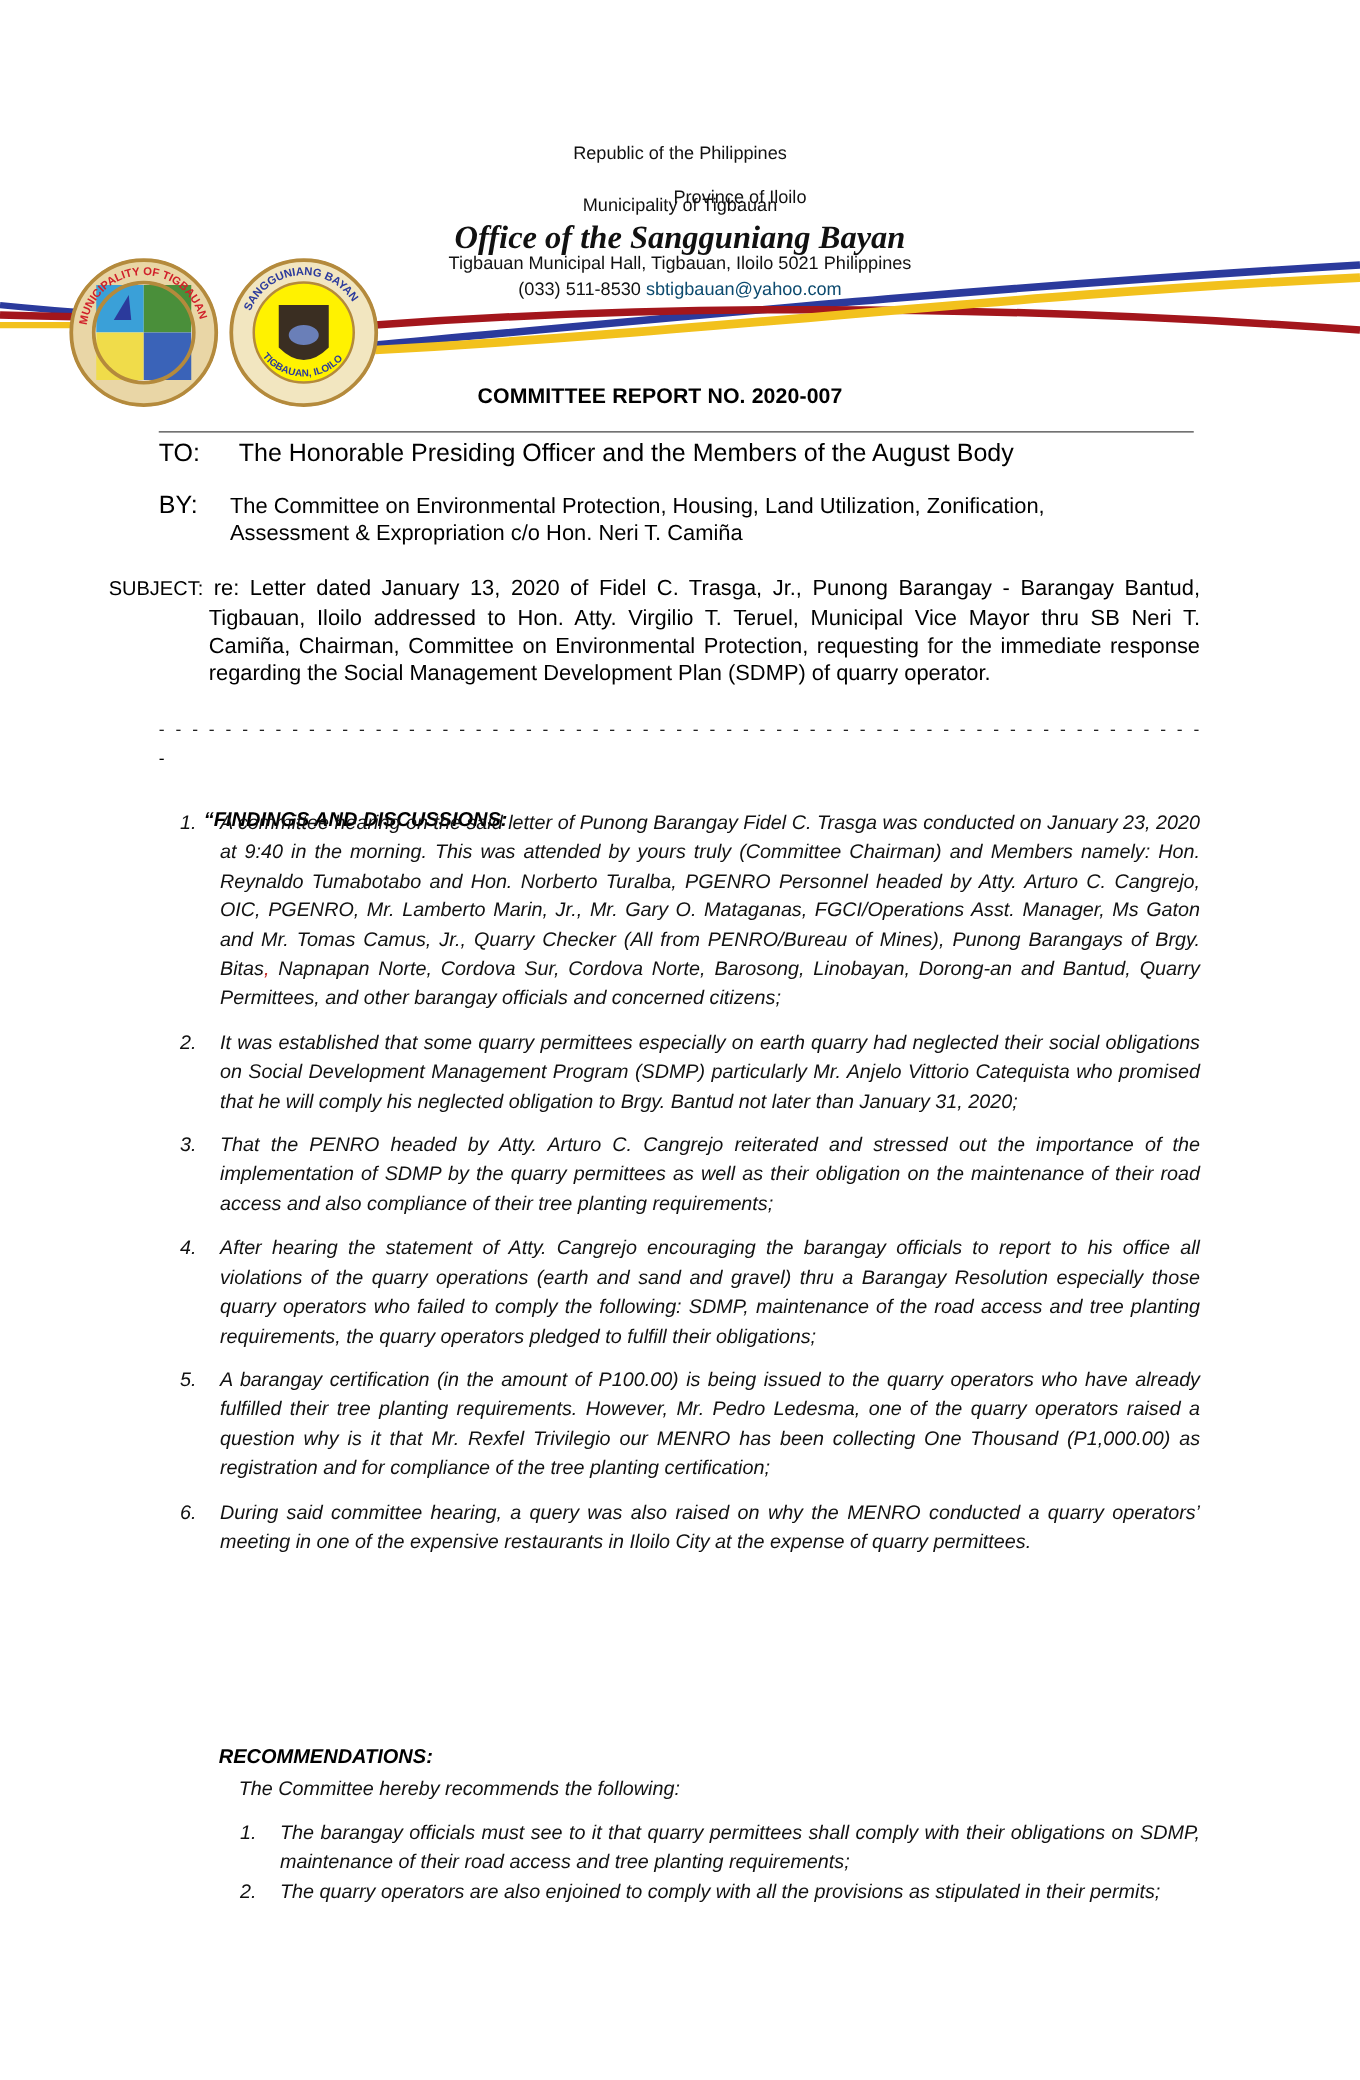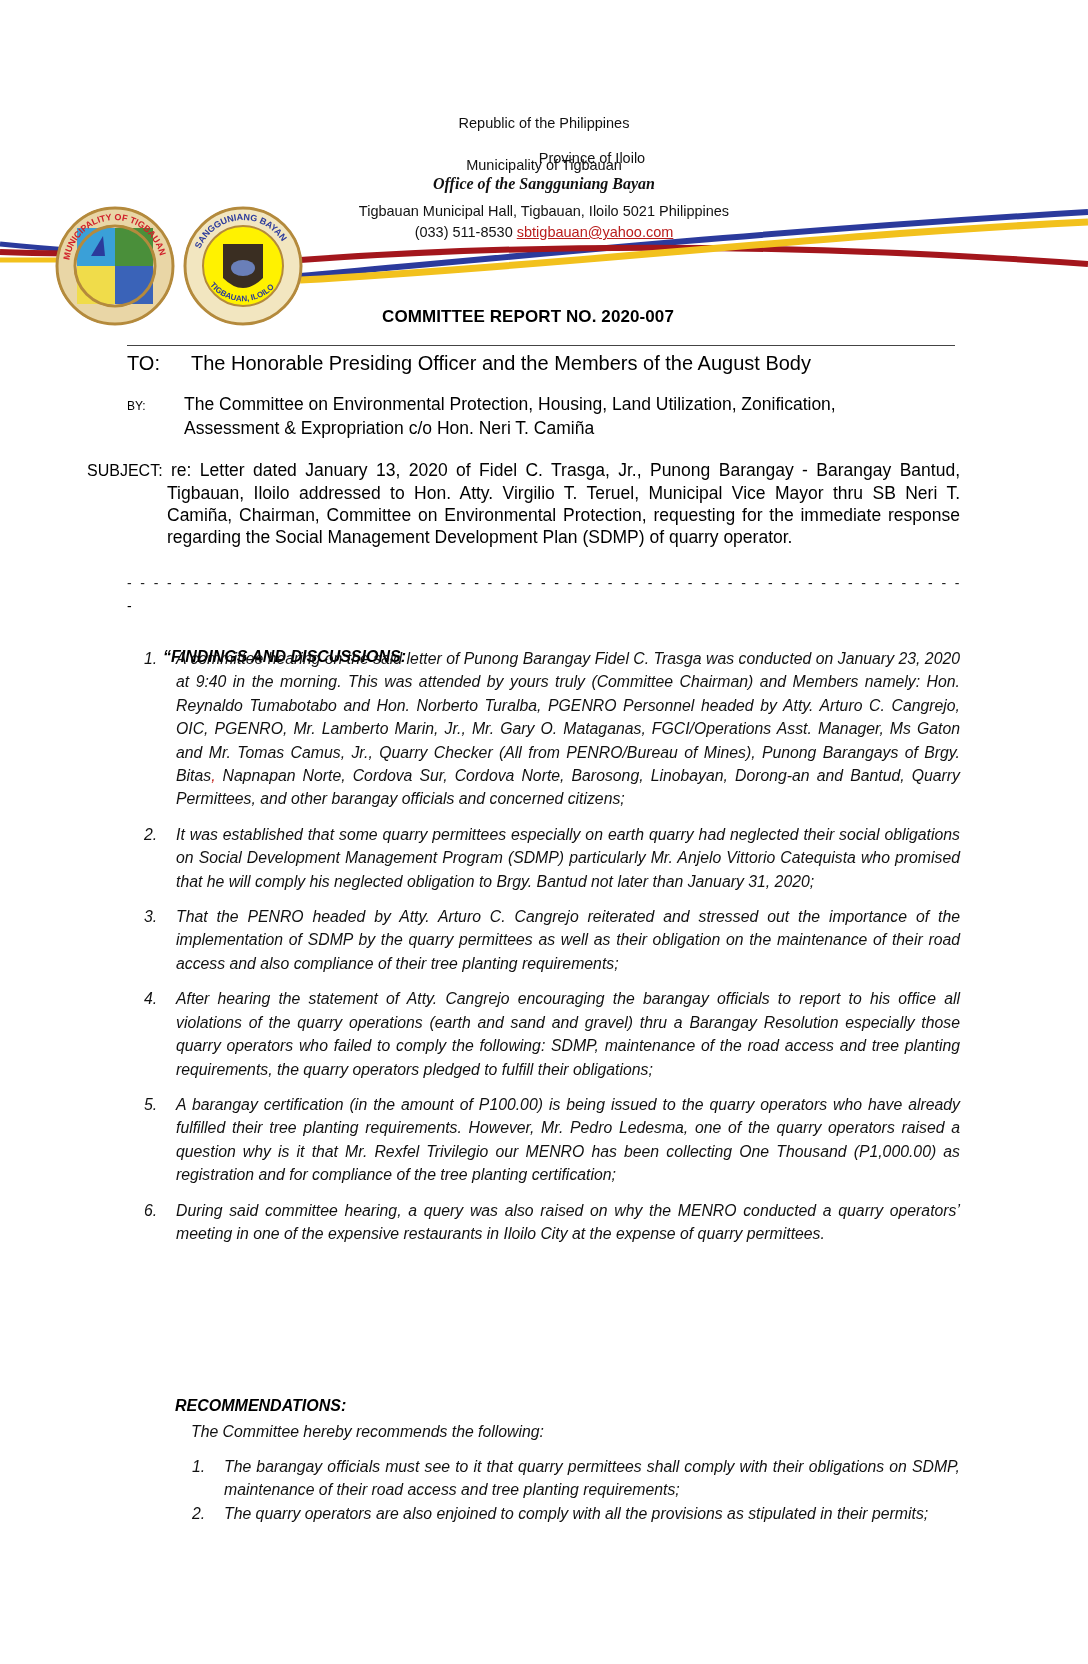--- a/index.html
+++ b/index.html
@@ -4,41 +4,41 @@
 <style>
   html, body { margin:0; padding:0; background:#ffffff; }
   body { width:1088px; height:1664px; position:relative; overflow:hidden; color:#000; }
   .page { position:absolute; left:0; top:0; width:1088px; height:1664px; }
 
   
   .lh-text { position:absolute; left:0; width:1088px; text-align:center; font-family:"Liberation Sans", sans-serif; font-size:14.5px; color:#111; line-height:21px; }
   .lh-line1 { top:113px; }
   .lh-line2 { top:148px;margin-left:48px; }
   .lh-line3 { top:155px; }
-  .lh-office { position:absolute; top:175px; left:0; width:1088px; text-align:center; font-family:"Liberation Serif", serif; font-style:italic; font-weight:bold; font-size:16px; color:#111; }
+  .lh-office { position:absolute; top:175px; left:0; width:1088px; text-align:center; font-family:"Liberation Serif", serif; font-style:italic; font-weight:bold; font-size:26px; color:#111; }
   .lh-address { top:201px; }
   .lh-contact { top:222px; }
-  .lh-email { color:#b91c1c; text-decoration:underline; }
+  .lh-email { color:#0c4a6e; }
 
   .ribbons { position:absolute; left:0; top:200px; width:1088px; height:110px; }
   .seal { position:absolute; top:206px; width:120px; height:120px; border-radius:50%; }
   .seal1 { left:55px; }
   .seal2 { left:183px; }
 
   
   .report-title { position:absolute; top:307px; left:0; width:1056px; text-align:center; font-family:"Liberation Sans", sans-serif; font-weight:bold; font-size:17px; letter-spacing:0.1px; }
   .rule { position:absolute; top:345px; left:127px; width:828px; border-top:1px solid #444; }
 
   .body-sans { font-family:"Liberation Sans", sans-serif; }
   .field { position:absolute; left:127px; width:833px; font-size:16px; line-height:22px; }
   .field .lbl { display:inline-block; }
   .to { top:352px; font-size:20px; }
   .to .lbl { width:64px; }
   .by { top:393px; font-size:17.5px; }
-  .by .lbl { width:57px; font-size:12px; }
+  .by .lbl { width:57px; font-size:20px; }
   .by .cont { padding-left:57px; display:block; text-align:justify; text-align-last:left; }
   .subject { top:459px; font-size:17.5px; line-height:22px; text-align:justify; }
   .subject .lbl { font-size:16px; }
   .subject .hang { display:block; padding-left:40px; text-indent:-40px; text-align:justify; }
 
   .dashes { position:absolute; left:127px; width:835px; top:575px; font-family:"Liberation Sans", sans-serif; font-size:14px; letter-spacing:2.4px; white-space:nowrap; overflow:hidden; color:#222; }
   .dash2 { position:absolute; left:127px; top:598px; font-family:"Liberation Sans", sans-serif; font-size:14px; }
 
   .italic-body { font-family:"Liberation Sans", sans-serif; font-style:italic; font-size:15.8px; line-height:23.4px; color:#111; }
   .section-head { position:absolute; left:163px; font-family:"Liberation Sans", sans-serif; font-style:italic; font-weight:bold; font-size:16px; }

